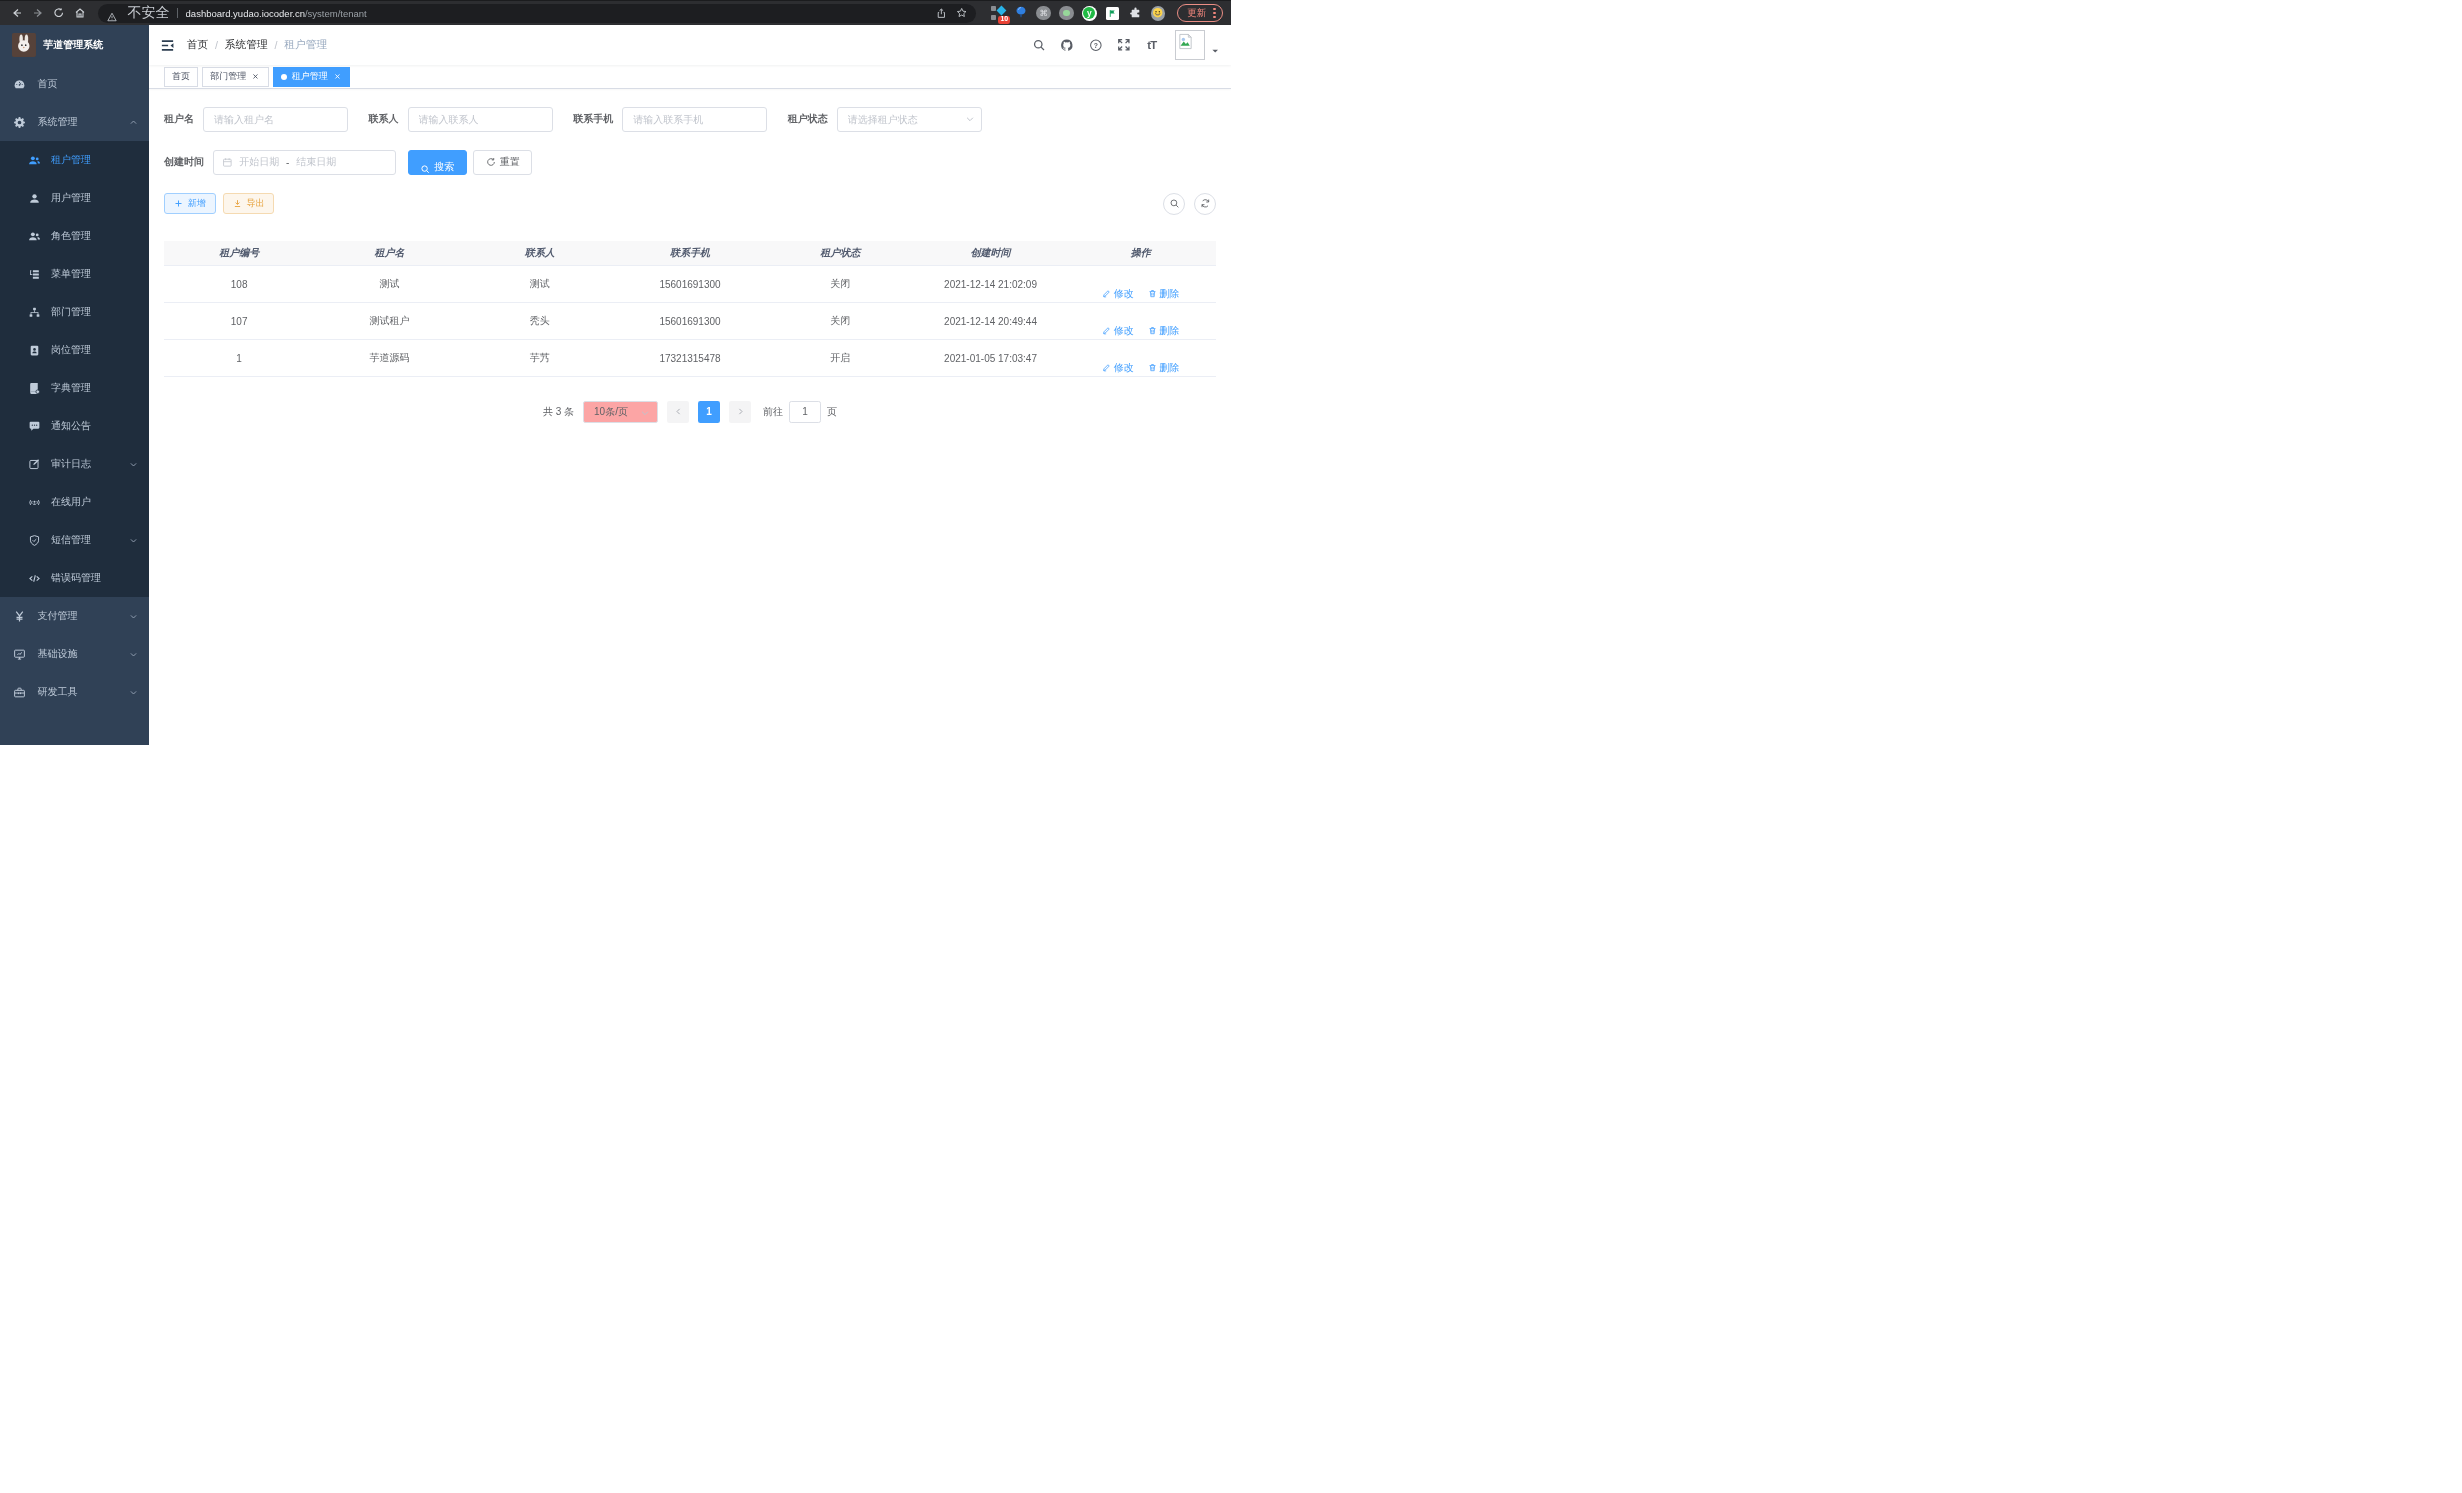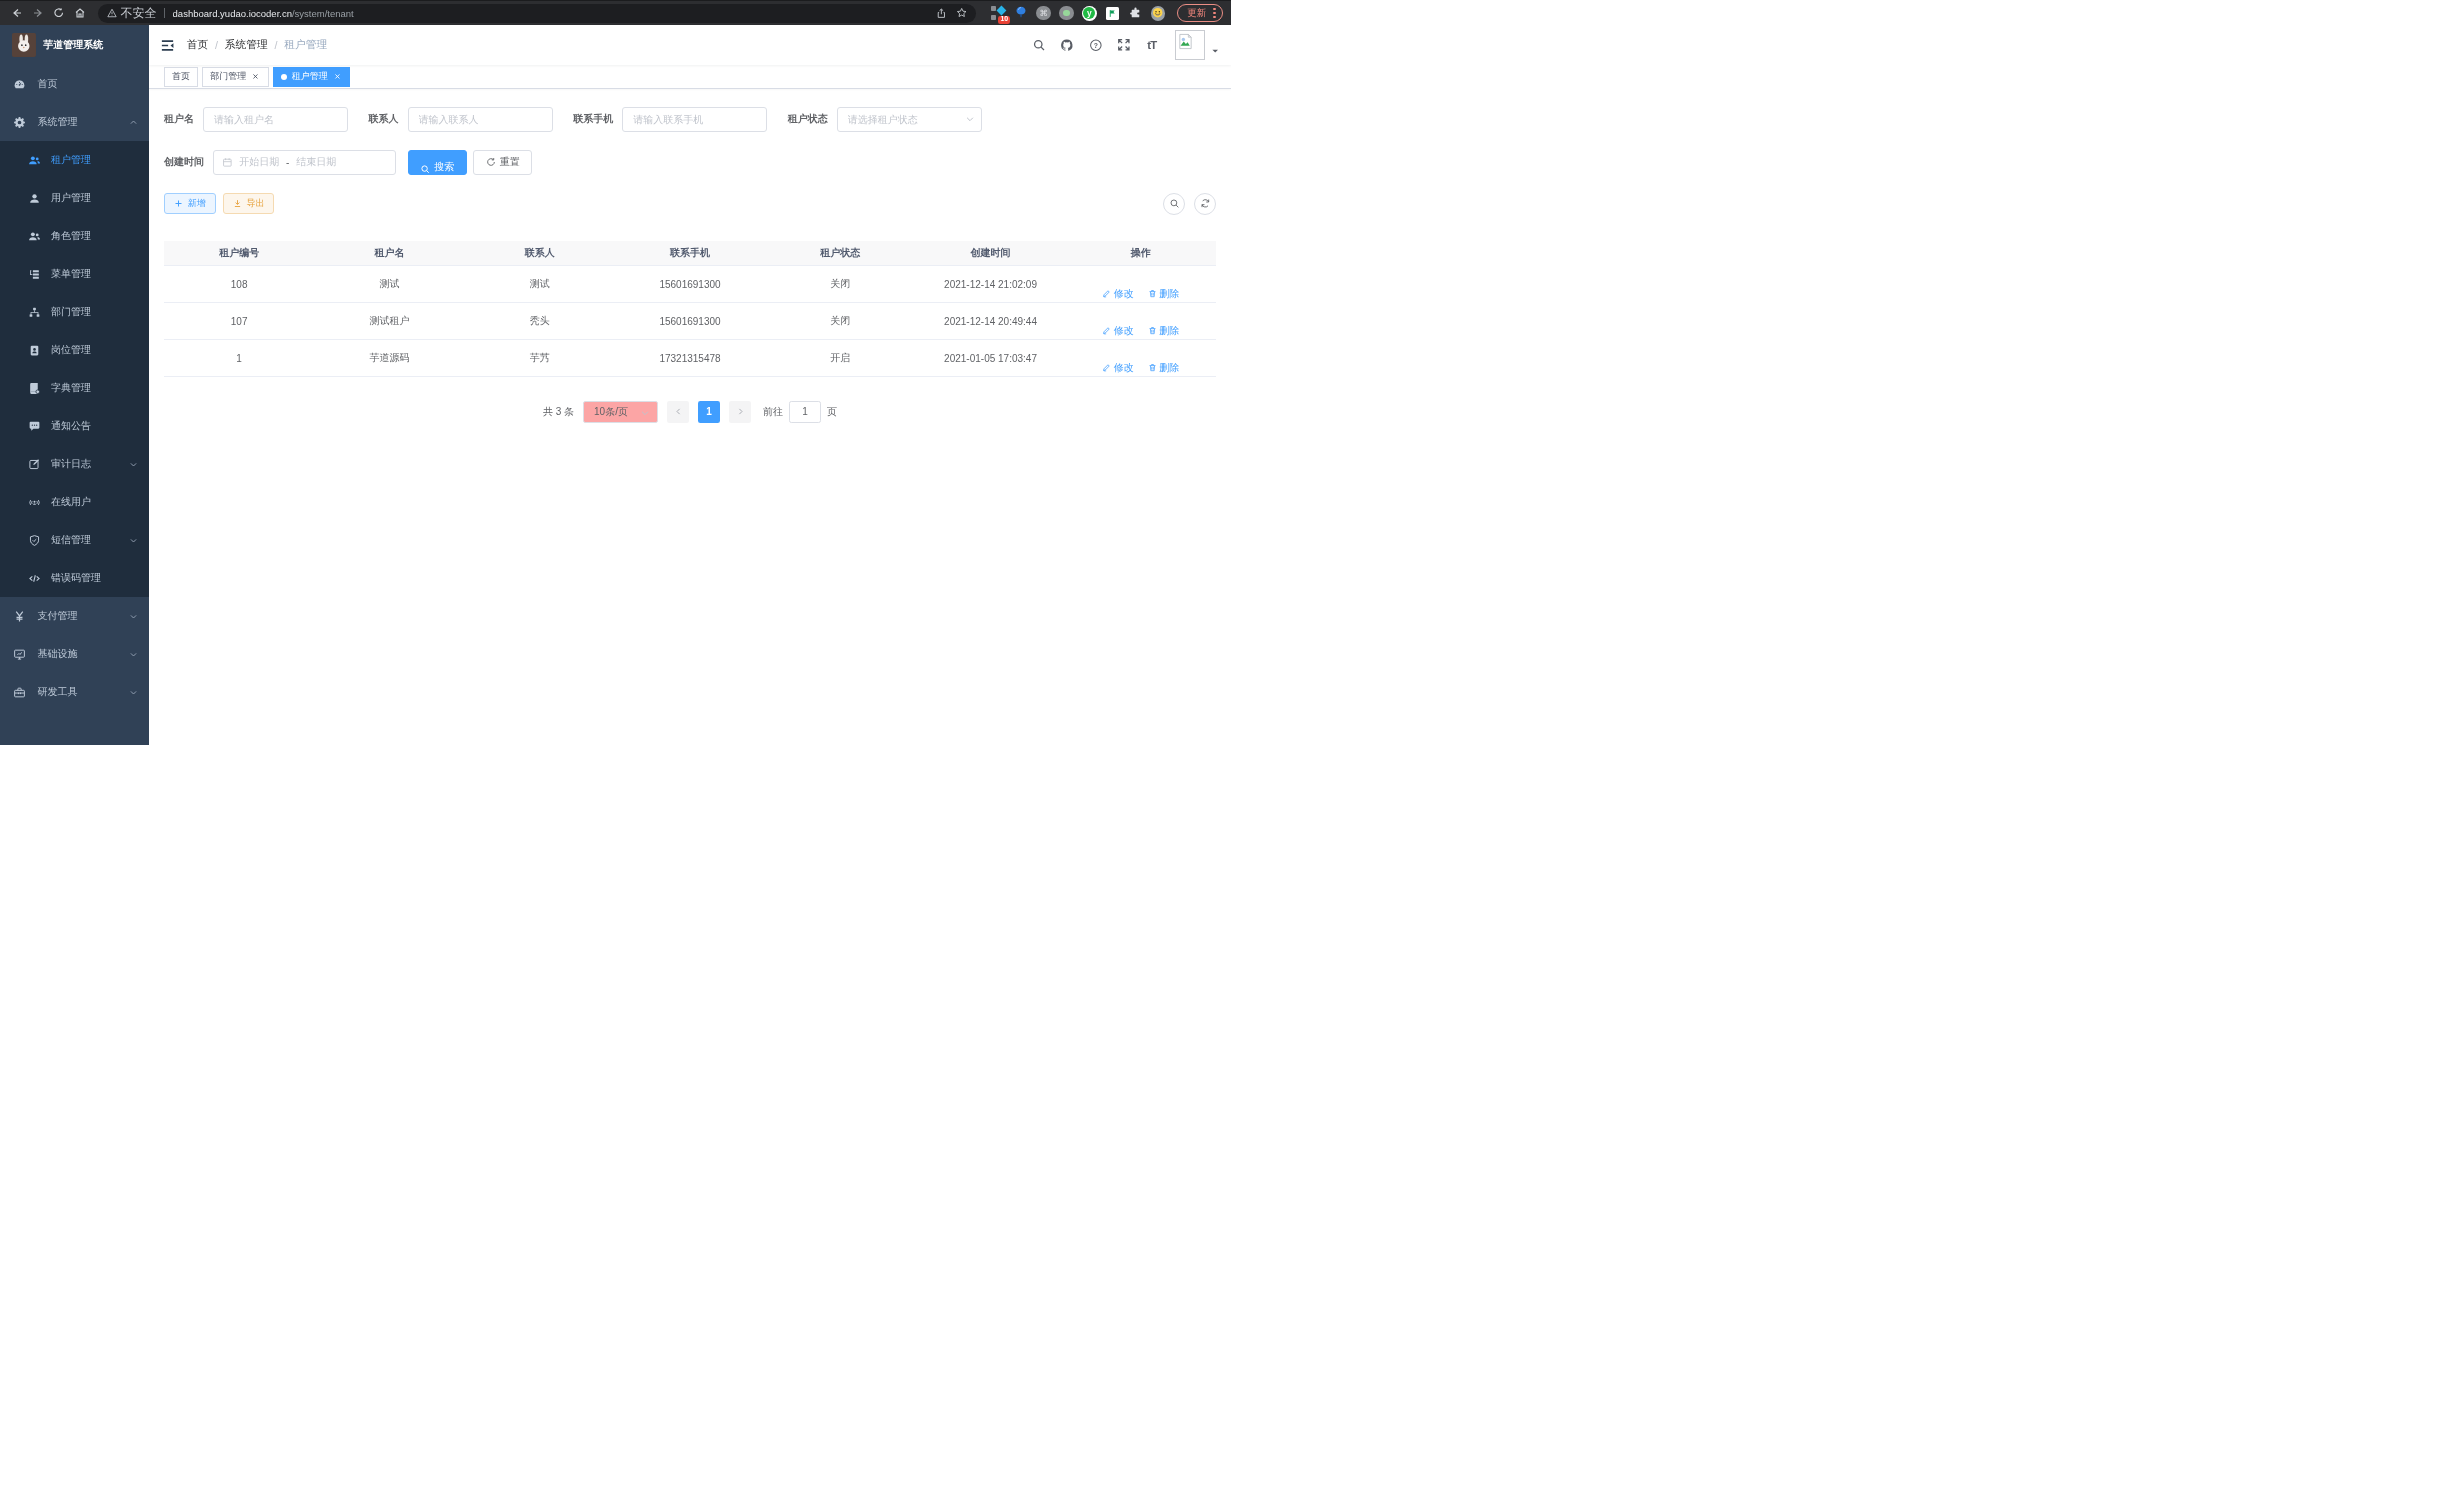--- a/index.html
+++ b/index.html
@@ -14,21 +14,21 @@
   
   .chrome {
     height:25px; background:#2d2e31; border-top:1.5px solid #1b1c1e;
     display:flex; align-items:center; padding:0 7.6px; gap:3px;
   }
   .chrome-btn { width:18px; height:18px; border-radius:50%; display:flex; align-items:center; justify-content:center; color:#cdd1d6; flex-shrink:0; cursor:pointer; }
   .omnibox {
     flex:1; height:19px; background:#1d1e21; border-radius:10px;
     display:flex; align-items:center; padding:0 4.6px 0 9px; margin:0 6px; min-width:0;
   }
-  .omni-sec { display:flex; align-items:center; gap:4px; color:#c7cbd1; font-size:12px; }
+  .omni-sec { display:flex; align-items:flex-end; gap:11px; color:#c7cbd1; font-size:14px; }
   .omni-div { width:0.8px; height:10.7px; background:#5f6368; margin:0 7.6px; }
   .omni-url { flex:1; font-size:9.5px; color:#e8eaed; white-space:nowrap; overflow:hidden; }
   .omni-url .path { color:#9aa0a6; }
   .omni-right { display:flex; align-items:center; gap:3px; }
   .ext-area { display:flex; align-items:center; gap:8.4px; padding:0 6px; }
   .ext-ico { width:14.5px; height:14.5px; position:relative; cursor:pointer; display:flex; align-items:center; justify-content:center; }
   .ext-badge { position:absolute; right:-5.3px; bottom:-3.8px; background:#e94235; color:#fff; font-size:6.9px; font-weight:700; border-radius:2.3px; padding:0.8px 2.3px; line-height:1; }
   .sq { position:absolute; width:5.3px; height:5.3px; background:#8a8d91; border-radius:0.8px; }
   .diamond { position:absolute; width:6.9px; height:6.9px; background:#27b3e8; transform:rotate(45deg); top:0.8px; right:0; }
   .circle-ext { width:14.5px; height:14.5px; border-radius:50%; background:#8a8d91; color:#dfe1e5; display:flex; align-items:center; justify-content:center; font-size:8.4px; }
@@ -102,21 +102,21 @@
   .btn-add { background:#ecf5ff; border-color:#a0cfff; color:#409eff; }
   .btn-export { background:#fdf6ec; border-color:#f5dab1; color:#e6a23c; }
   .ml8 { margin-left:6.9px; }
 
   .table-toolbar { display:flex; align-items:center; margin-bottom:26px; }
   .circle-btn { width:22px; height:22px; border-radius:50%; border:0.8px solid #dcdfe6; background:#fff; color:#606266; display:flex; align-items:center; justify-content:center; cursor:pointer; }
   .circle-btn + .circle-btn { margin-left:9px; }
   .push-right { margin-left:auto; }
 
   table.grid { width:100%; border-collapse:collapse; table-layout:fixed; }
-  .grid th { background:#f8f8f9; color:#515a6e; font-weight:700; font-size:10px; height:25px; text-align:center; }
+  .grid th { background:#f8f8f9; color:#515a6e; font-weight:700; font-size:10px; height:25px; text-align:center;font-style:italic; }
   .grid td { height:37px; border-bottom:0.8px solid #ebeef5; text-align:center; font-size:10px; color:#606266; background:#fff; }
   .grid thead th { border-bottom:0.8px solid #ebeef5; }
   .op-link { color:#409eff; display:inline-flex; align-items:center; gap:2.3px; cursor:pointer;margin-top:19px; }
   .op-link + .op-link { margin-left:11.4px; }
   .op-ico { width:9px; height:9px; }
 
   .pagination { display:flex; align-items:center; justify-content:center; margin-top:23.6px; gap:9px; font-size:10px; color:#606266; }
   .pg-total { white-space:nowrap; }
   .pg-size { position:relative; width:75px; height:22px; border:0.8px solid #dcdfe6; border-radius:2.3px; display:flex; align-items:center; padding:0 18px 0 10px; color:#606266; cursor:pointer; background:#fca5a5; }
   .pg-size .sel-caret { top:6px; }

